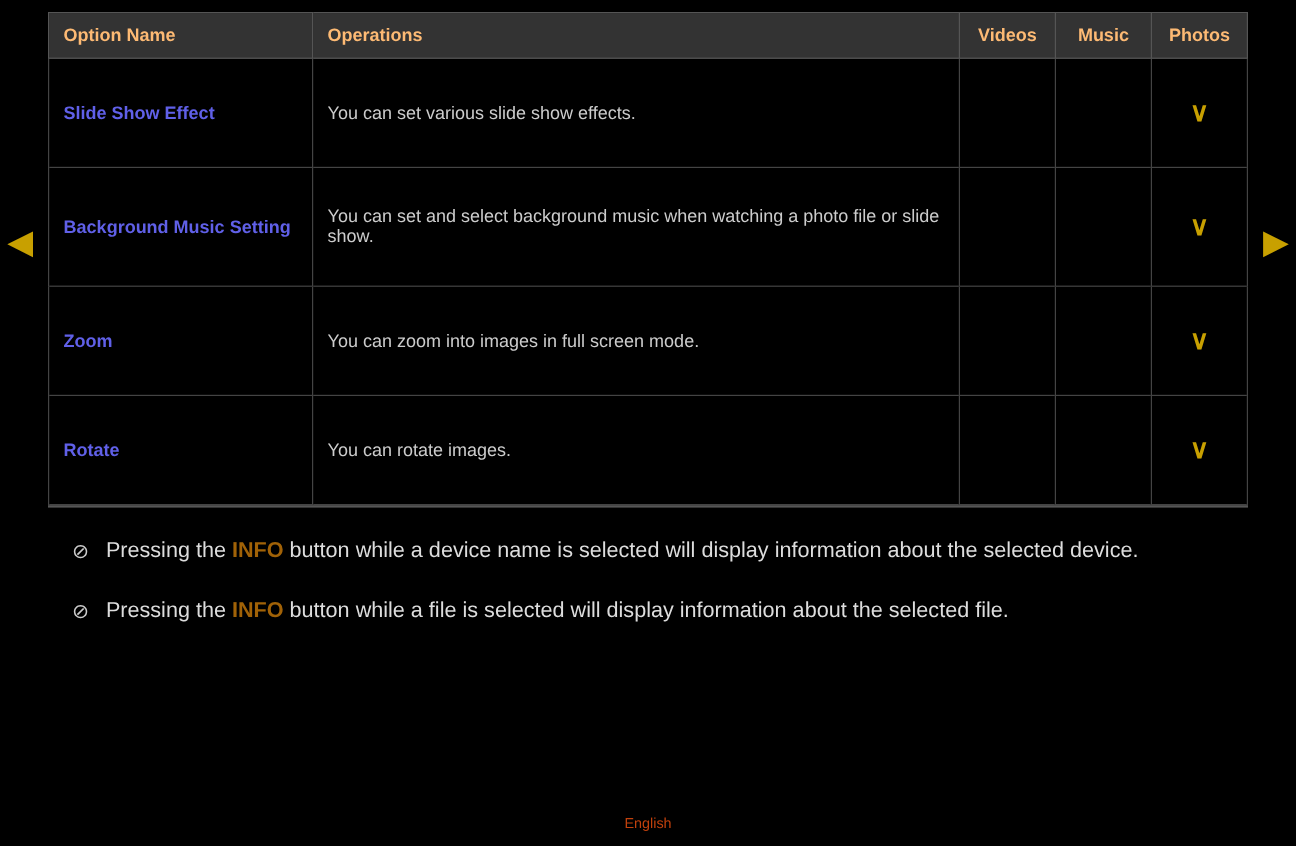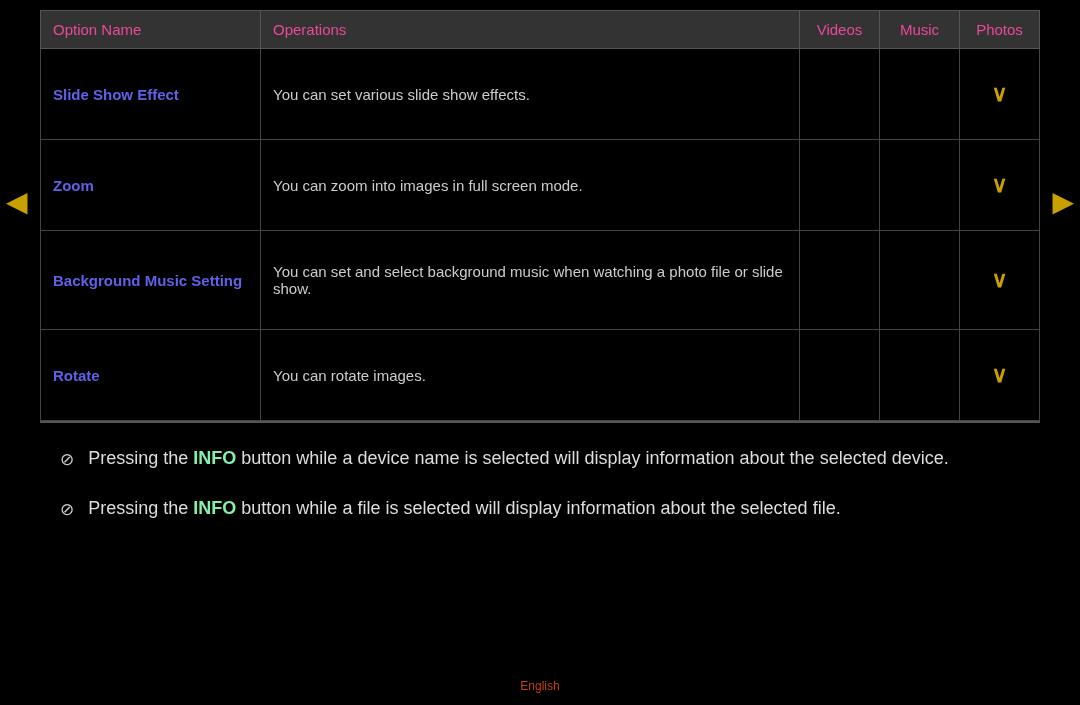--- a/index.html
+++ b/index.html
@@ -31,22 +31,22 @@
     col.col-mus  { width: 80px; }
     col.col-pho  { width: 80px; }
 
     thead tr {
       background: #333;
     }
 
     thead th {
       padding: 10px 12px;
       font-size: 15px;
-      font-weight: normal;
-      color: #ec4899;
+      font-weight: bold;
+      color: #fdba74;
       text-align: left;
       border: 1px solid #555;
     }
 
     thead th.center {
       text-align: center;
       margin-top: 24px;
     }
 
     tbody tr {
@@ -117,21 +117,21 @@
       color: #ccc;
     }
 
     .note-text {
       font-size: 18px;
       line-height: 1.5;
     }
 
     .note-text strong {
       font-weight: bold;
-      color: #86efac;
+      color: #a16207;
     }
 
     .footer-lang {
       position: absolute;
       bottom: 12px;
       left: 50%;
       transform: translateX(-50%);
       color: #c2410c;
       font-size: 12px;
     }
@@ -165,29 +165,29 @@
     </thead>
     <tbody id="table-body">
     <tr>
           <td class="option-name" style="white-space: pre-line;">Slide Show Effect</td>
           <td>You can set various slide show effects.</td>
           <td class="check-cell"></td>
           <td class="check-cell"></td>
           <td class="check-cell"><span class="check-mark" style="font-size: 22px;">∨</span></td>
         </tr>
         <tr>
+          <td class="option-name" style="white-space: pre-line;">Background Music Setting</td>
+          <td>You can set and select background music when watching a photo file or slide show.</td>
+          <td class="check-cell"></td>
+          <td class="check-cell"></td>
+          <td class="check-cell"><span class="check-mark" style="font-size: 22px;">∨</span></td>
+        </tr>
+        <tr>
           <td class="option-name" style="white-space: pre-line;">Zoom</td>
           <td>You can zoom into images in full screen mode.</td>
-          <td class="check-cell"></td>
-          <td class="check-cell"></td>
-          <td class="check-cell"><span class="check-mark" style="font-size: 22px;">∨</span></td>
-        </tr>
-        <tr>
-          <td class="option-name" style="white-space: pre-line;">Background Music Setting</td>
-          <td>You can set and select background music when watching a photo file or slide show.</td>
           <td class="check-cell"></td>
           <td class="check-cell"></td>
           <td class="check-cell"><span class="check-mark" style="font-size: 22px;">∨</span></td>
         </tr>
         <tr>
           <td class="option-name" style="white-space: pre-line;">Rotate</td>
           <td>You can rotate images.</td>
           <td class="check-cell"></td>
           <td class="check-cell"></td>
           <td class="check-cell"><span class="check-mark" style="font-size: 22px;">∨</span></td>

